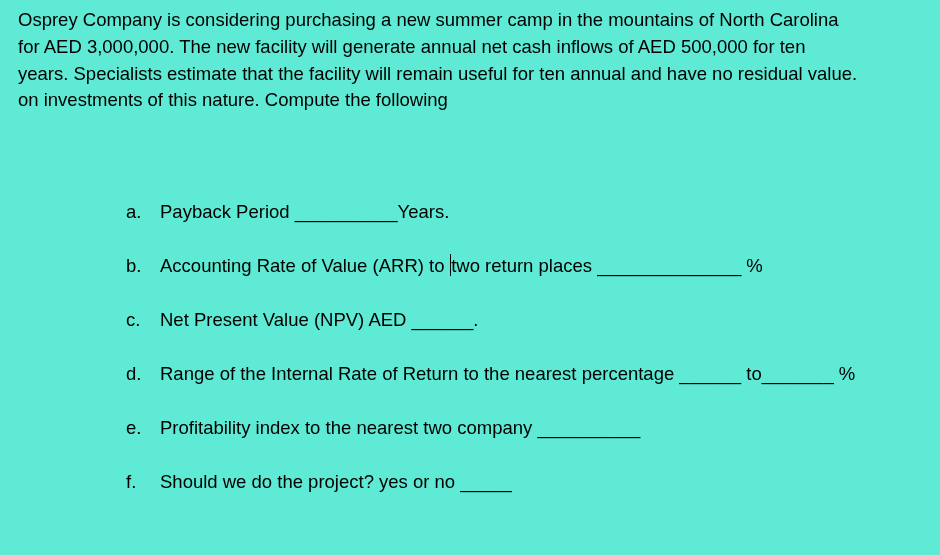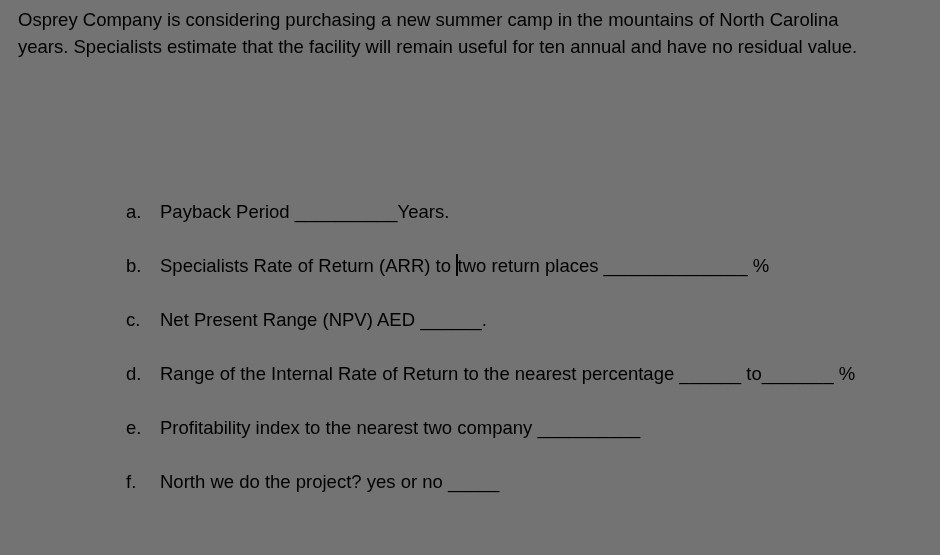--- a/index.html
+++ b/index.html
@@ -1,20 +1,20 @@
 <!DOCTYPE html>
 <html><head>
 <meta charset="utf-8">
 <style>
   html, body { margin: 0; padding: 0; background: #ffffff; }
   .page {
     position: relative;
     width: 940px;
     height: 555px;
-    background: #737373;
+    background: #5eead4;
     font-family: "Liberation Sans", sans-serif;
     font-size: 18.5px;
     color: #000000;
     overflow: hidden;
   }
   .para {
     position: absolute;
     left: 18px;
     top: 7px;
     line-height: 26.75px;
@@ -42,49 +42,51 @@
     vertical-align: -4px;
   }
 </style>
 </head>
 <body>
 
 <div class="page">
 
   <div class="para">
     <div class="line">Osprey Company is considering purchasing a new summer camp in the mountains of North Carolina</div>
+    <div class="line">for AED 3,000,000. The new facility will generate annual net cash inflows of AED 500,000 for ten</div>
     <div class="line">years. Specialists estimate that the facility will remain useful for ten annual and have no residual value.</div>
+    <div class="line">on investments of this nature. Compute the following</div>
   </div>
 
   <div class="qlist">
 
     <div class="qitem">
       <span class="qletter">a.</span>
       <span class="qtext">Payback Period __________Years.</span>
     </div>
 
     <div class="qitem">
       <span class="qletter">b.</span>
-      <span class="qtext"><span>Specialists Rate of Return (ARR) to </span><span class="caret"></span><span>two return places ______________ %</span></span>
+      <span class="qtext"><span>Accounting Rate of Value (ARR) to </span><span class="caret"></span><span>two return places ______________ %</span></span>
     </div>
 
     <div class="qitem">
       <span class="qletter">c.</span>
-      <span class="qtext">Net Present Range (NPV) AED ______.</span>
+      <span class="qtext">Net Present Value (NPV) AED ______.</span>
     </div>
 
     <div class="qitem">
       <span class="qletter">d.</span>
       <span class="qtext">Range of the Internal Rate of Return to the nearest percentage ______ to_______ %</span>
     </div>
 
     <div class="qitem">
       <span class="qletter">e.</span>
       <span class="qtext">Profitability index to the nearest two company __________</span>
     </div>
 
     <div class="qitem">
       <span class="qletter">f.</span>
-      <span class="qtext">North we do the project? yes or no _____</span>
+      <span class="qtext">Should we do the project? yes or no _____</span>
     </div>
 
   </div>
 </div>
 
 </body></html>

